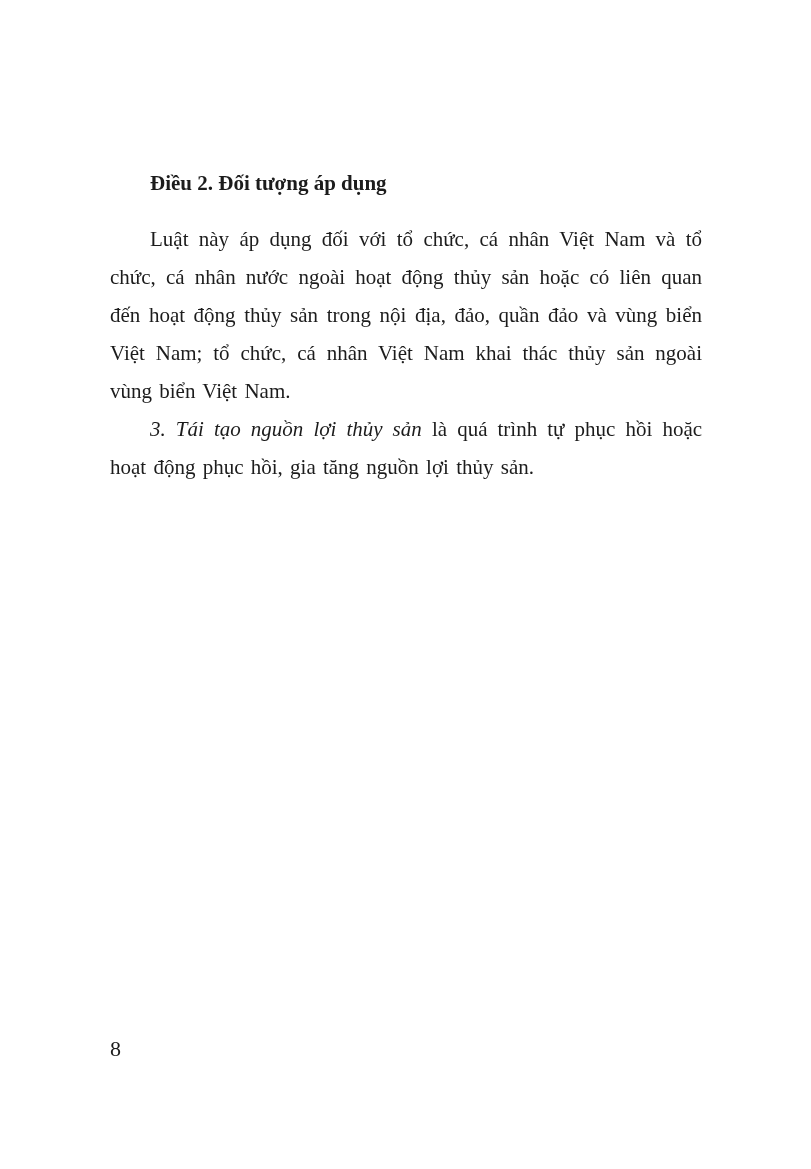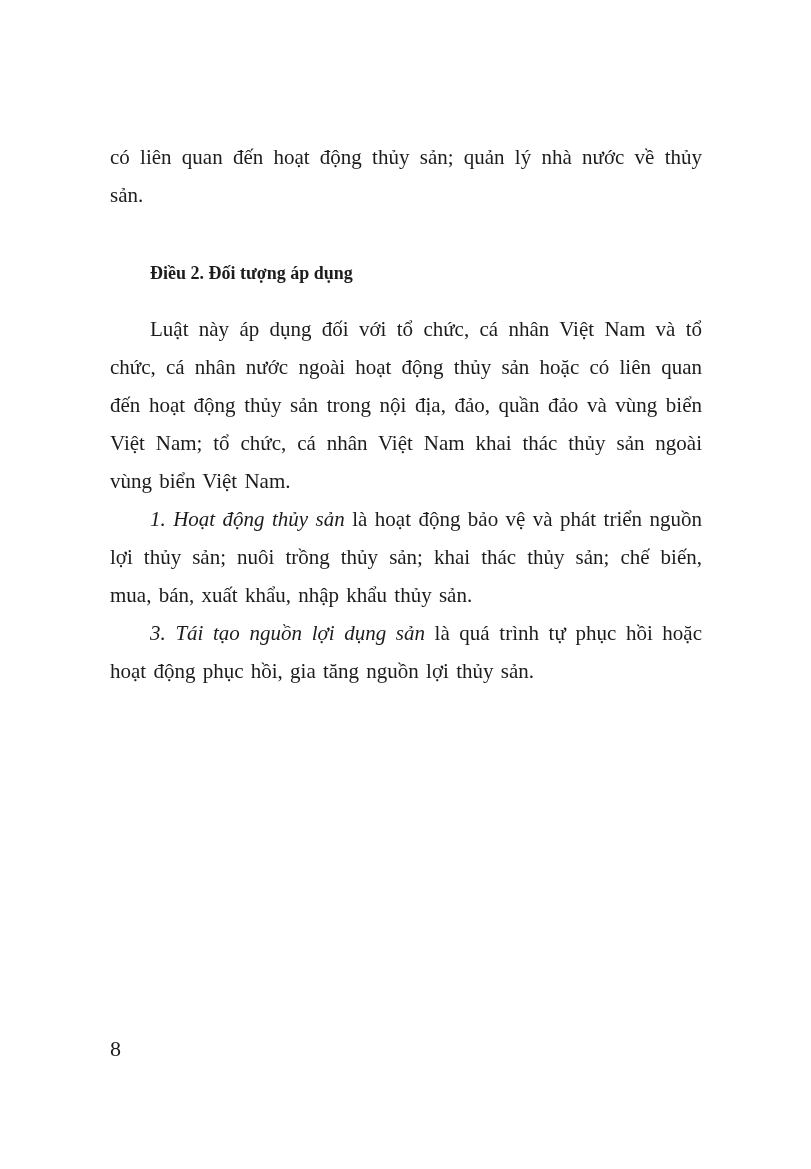--- a/index.html
+++ b/index.html
@@ -26,54 +26,52 @@
     line-height: 38px;
     text-align: justify;
     text-indent: 40px;
     margin: 0;
     word-spacing: 2px;
   }
   .para.no-indent {
     text-indent: 0;
   }
   .heading {
-    font-size: 18px;
+    font-size: 21px;
     line-height: 38px;
     font-weight: bold;
     text-indent: 40px;
-    margin: 40px 0 18px 0;
+    margin: 26px 0 18px 0;
   }
   .term {
     font-style: italic;
   }
   .item-number {
     font-style: italic;
   }
   .page-number {
     position: absolute;
     left: 110px;
     top: 1030px;
     font-size: 22px;
     line-height: 38px;
   }
 </style>
 </head>
 <body>
 
 <div class="page">
 
-  <p class="para no-indent">có liên quan đến hoạt động thủy sản; quản lý nhà nước về thủy sản.</p>
 
   <h2 class="heading">Điều 2. Đối tượng áp dụng</h2>
 
   <p class="para">Luật này áp dụng đối với tổ chức, cá nhân Việt Nam và tổ chức, cá nhân nước ngoài hoạt động thủy sản hoặc có liên quan đến hoạt động thủy sản trong nội địa, đảo, quần đảo và vùng biển Việt Nam; tổ chức, cá nhân Việt Nam khai thác thủy sản ngoài vùng biển Việt Nam.</p>
 
 
 
-  <p class="para"><span class="item-number">1.</span> <span class="term">Hoạt động thủy sản</span> <span>là hoạt động bảo vệ và phát triển nguồn lợi thủy sản; nuôi trồng thủy sản; khai thác thủy sản; chế biến, mua, bán, xuất khẩu, nhập khẩu thủy sản.</span></p>
 
 
-  <p class="para"><span class="item-number">3.</span> <span class="term">Tái tạo nguồn lợi dụng sản</span> <span>là quá trình tự phục hồi hoặc hoạt động phục hồi, gia tăng nguồn lợi thủy sản.</span></p>
+  <p class="para"><span class="item-number">3.</span> <span class="term">Tái tạo nguồn lợi thủy sản</span> <span>là quá trình tự phục hồi hoặc hoạt động phục hồi, gia tăng nguồn lợi thủy sản.</span></p>
 
 
 </div>
 
 <div class="page-number">8</div>
 
 </body></html>

